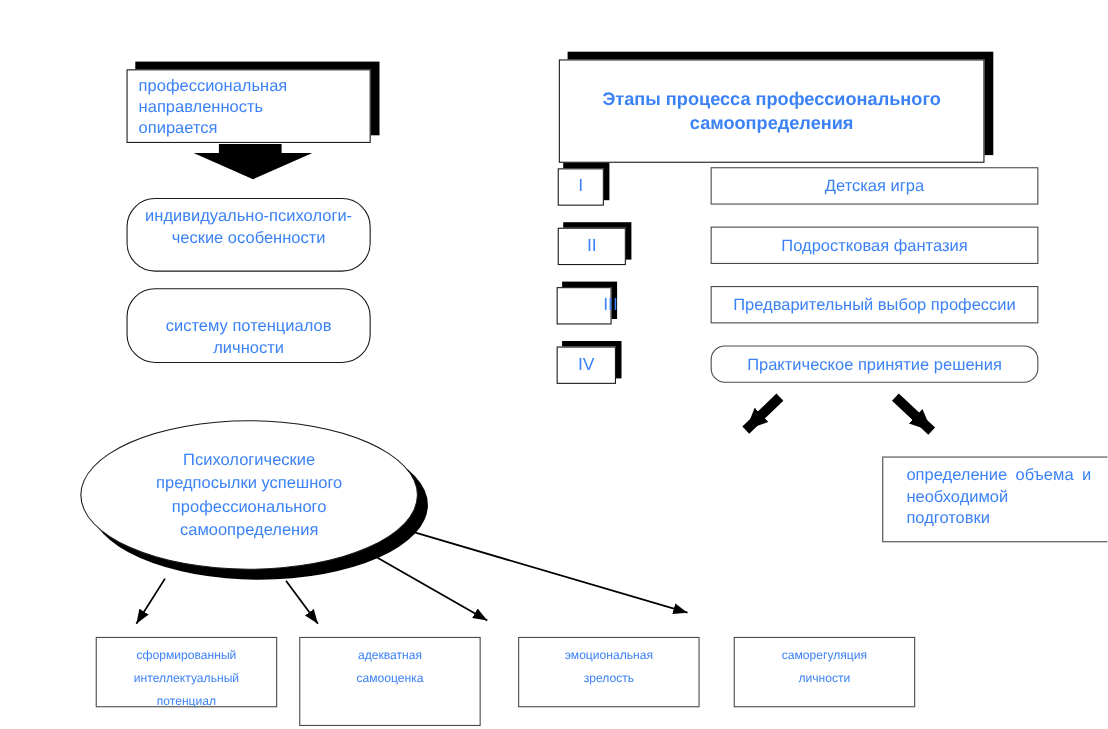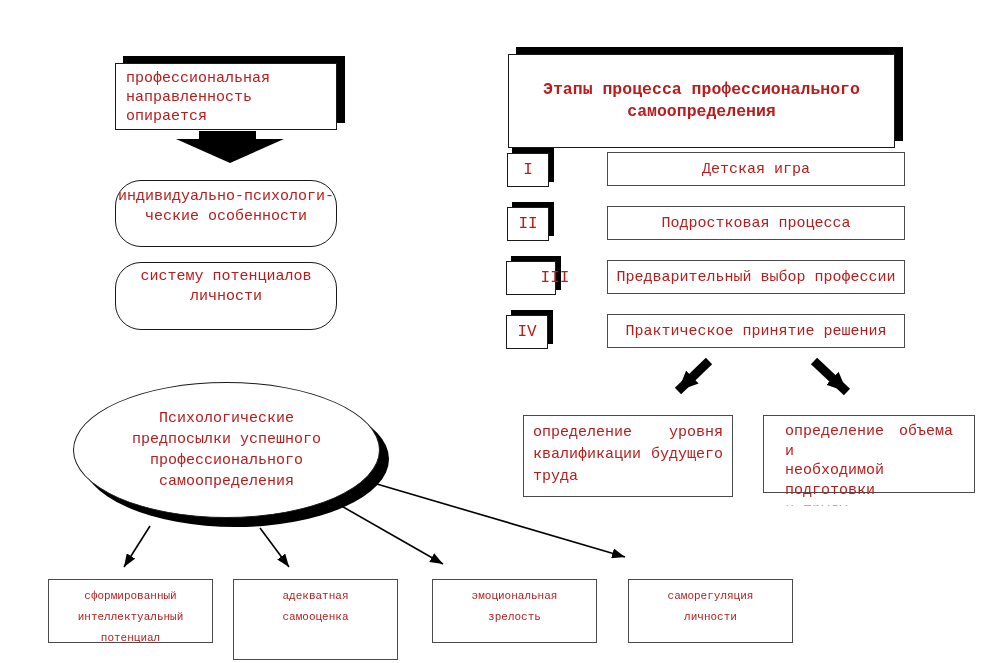--- a/index.html
+++ b/index.html
@@ -1,23 +1,23 @@
 <!DOCTYPE html>
 <html><head>
 <meta charset="utf-8">
 <style>
   html,body{margin:0;padding:0;background:#ffffff;}
   .canvas{
     position:relative;width:1007px;height:663px;background:#ffffff;
-    font-family:Liberation Mono, monospace;color:#b91c1c;
+    font-family:Liberation Sans, sans-serif;color:#3b82f6;
     overflow:hidden;
   }
   .box{position:absolute;box-sizing:border-box;background:#fff;border:1.4px solid #1a1a1a;}
   .shadowed{box-shadow:8px -7px 0 #000;}
-  .plain{border:1px solid #4a4a4a;}
+  .plain{border:1px solid #4a4a4a;margin-left:39px;}
   .prewrap{white-space:pre-line;}
   .centered{text-align:center;border-radius:26px;}
   .numeral{
     box-shadow:5px -5px 0 #000;display:flex;align-items:center;justify-content:center;
     font-size:16px;
   }
   .stage-label{display:flex;align-items:center;justify-content:center;font-size:15px;}
   .hdr{font-weight:bold;font-size:16.5px;line-height:22px;display:flex;align-items:center;justify-content:center;text-align:center;padding:4px 12px;}
   .body-text{font-size:15px;}
   .jline{text-align:justify;text-align-last:justify;}
@@ -62,42 +62,37 @@
     <line x1="370" y1="482" x2="625" y2="557" stroke="#000" stroke-width="1.6" marker-end="url(#mthin)"></line>
   </svg>
 
   <div class="box shadowed body-text prewrap" style="left:115px;top:63px;width:222px;height:67px;padding:5px 10px;line-height:19px;">профессиональная
 направленность
 опирается</div>
 
   <div class="box body-text prewrap centered" style="left:115px;top:180px;width:222px;height:67px;padding-top:6px;line-height:20px;">индивидуально-психологи-
 ческие особенности</div>
 
-  <div class="box body-text prewrap centered" style="left:115px;top:262px;width:222px;height:68px;padding-top:4px;line-height:20px;">систему потенциалов
+  <div class="box body-text prewrap centered" style="left:115px;top:262px;width:222px;height:68px;padding-top:24px;line-height:20px;">систему потенциалов
 личности</div>
 
   <div class="box shadowed hdr" style="left:508px;top:54px;width:387px;height:94px;text-align:center;">Этапы процесса профессионального самоопределения</div>
 
   <div class="box numeral" style="left:507px;top:153px;width:42px;height:34px;">I</div>
   <div class="box plain stage-label" style="left:607px;top:152px;width:298px;height:34px;">Детская игра</div>
 
-  <div class="box numeral" style="left:507px;top:207px;width:42px;height:34px;">II</div>
-  <div class="box plain stage-label" style="left:607px;top:206px;width:298px;height:34px;">Подростковая процесса</div>
+  <div class="box numeral" style="left:507px;top:207px;width:62px;height:34px;">II</div>
+  <div class="box plain stage-label" style="left:607px;top:206px;width:298px;height:34px;">Подростковая фантазия</div>
 
   <div class="box numeral" style="left:506px;top:261px;width:42px;height:34px;padding-left:48px;">III</div>
   <div class="box plain stage-label" style="left:607px;top:260px;width:298px;height:34px;">Предварительный выбор профессии</div>
 
-  <div class="box numeral" style="left:506px;top:315px;width:42px;height:34px;">IV</div>
-  <div class="box plain stage-label" style="left:607px;top:314px;width:298px;height:34px;">Практическое принятие решения</div>
+  <div class="box numeral" style="left:506px;top:315px;width:54px;height:34px;">IV</div>
+  <div class="box plain stage-label" style="left:607px;top:314px;width:298px;height:34px;border-radius:13px;">Практическое принятие решения</div>
 
-  <div class="box plain outcome" style="left:523px;top:415px;width:210px;height:82px;">
-    <div class="jline">определение уровня</div>
-    <div class="jline">квалификации будущего</div>
-    <div>труда</div>
-  </div>
 
   <div class="box plain outcome-r" style="left:763px;top:415px;width:212px;height:78px;">
     <div class="jline">определение объема и</div>
     <div class="jline">необходимой подготовки</div>
     <div class="clipwrap">
       <div>к труду</div>
     </div>
   </div>
 
   <div class="ellipse-shadow"></div>

